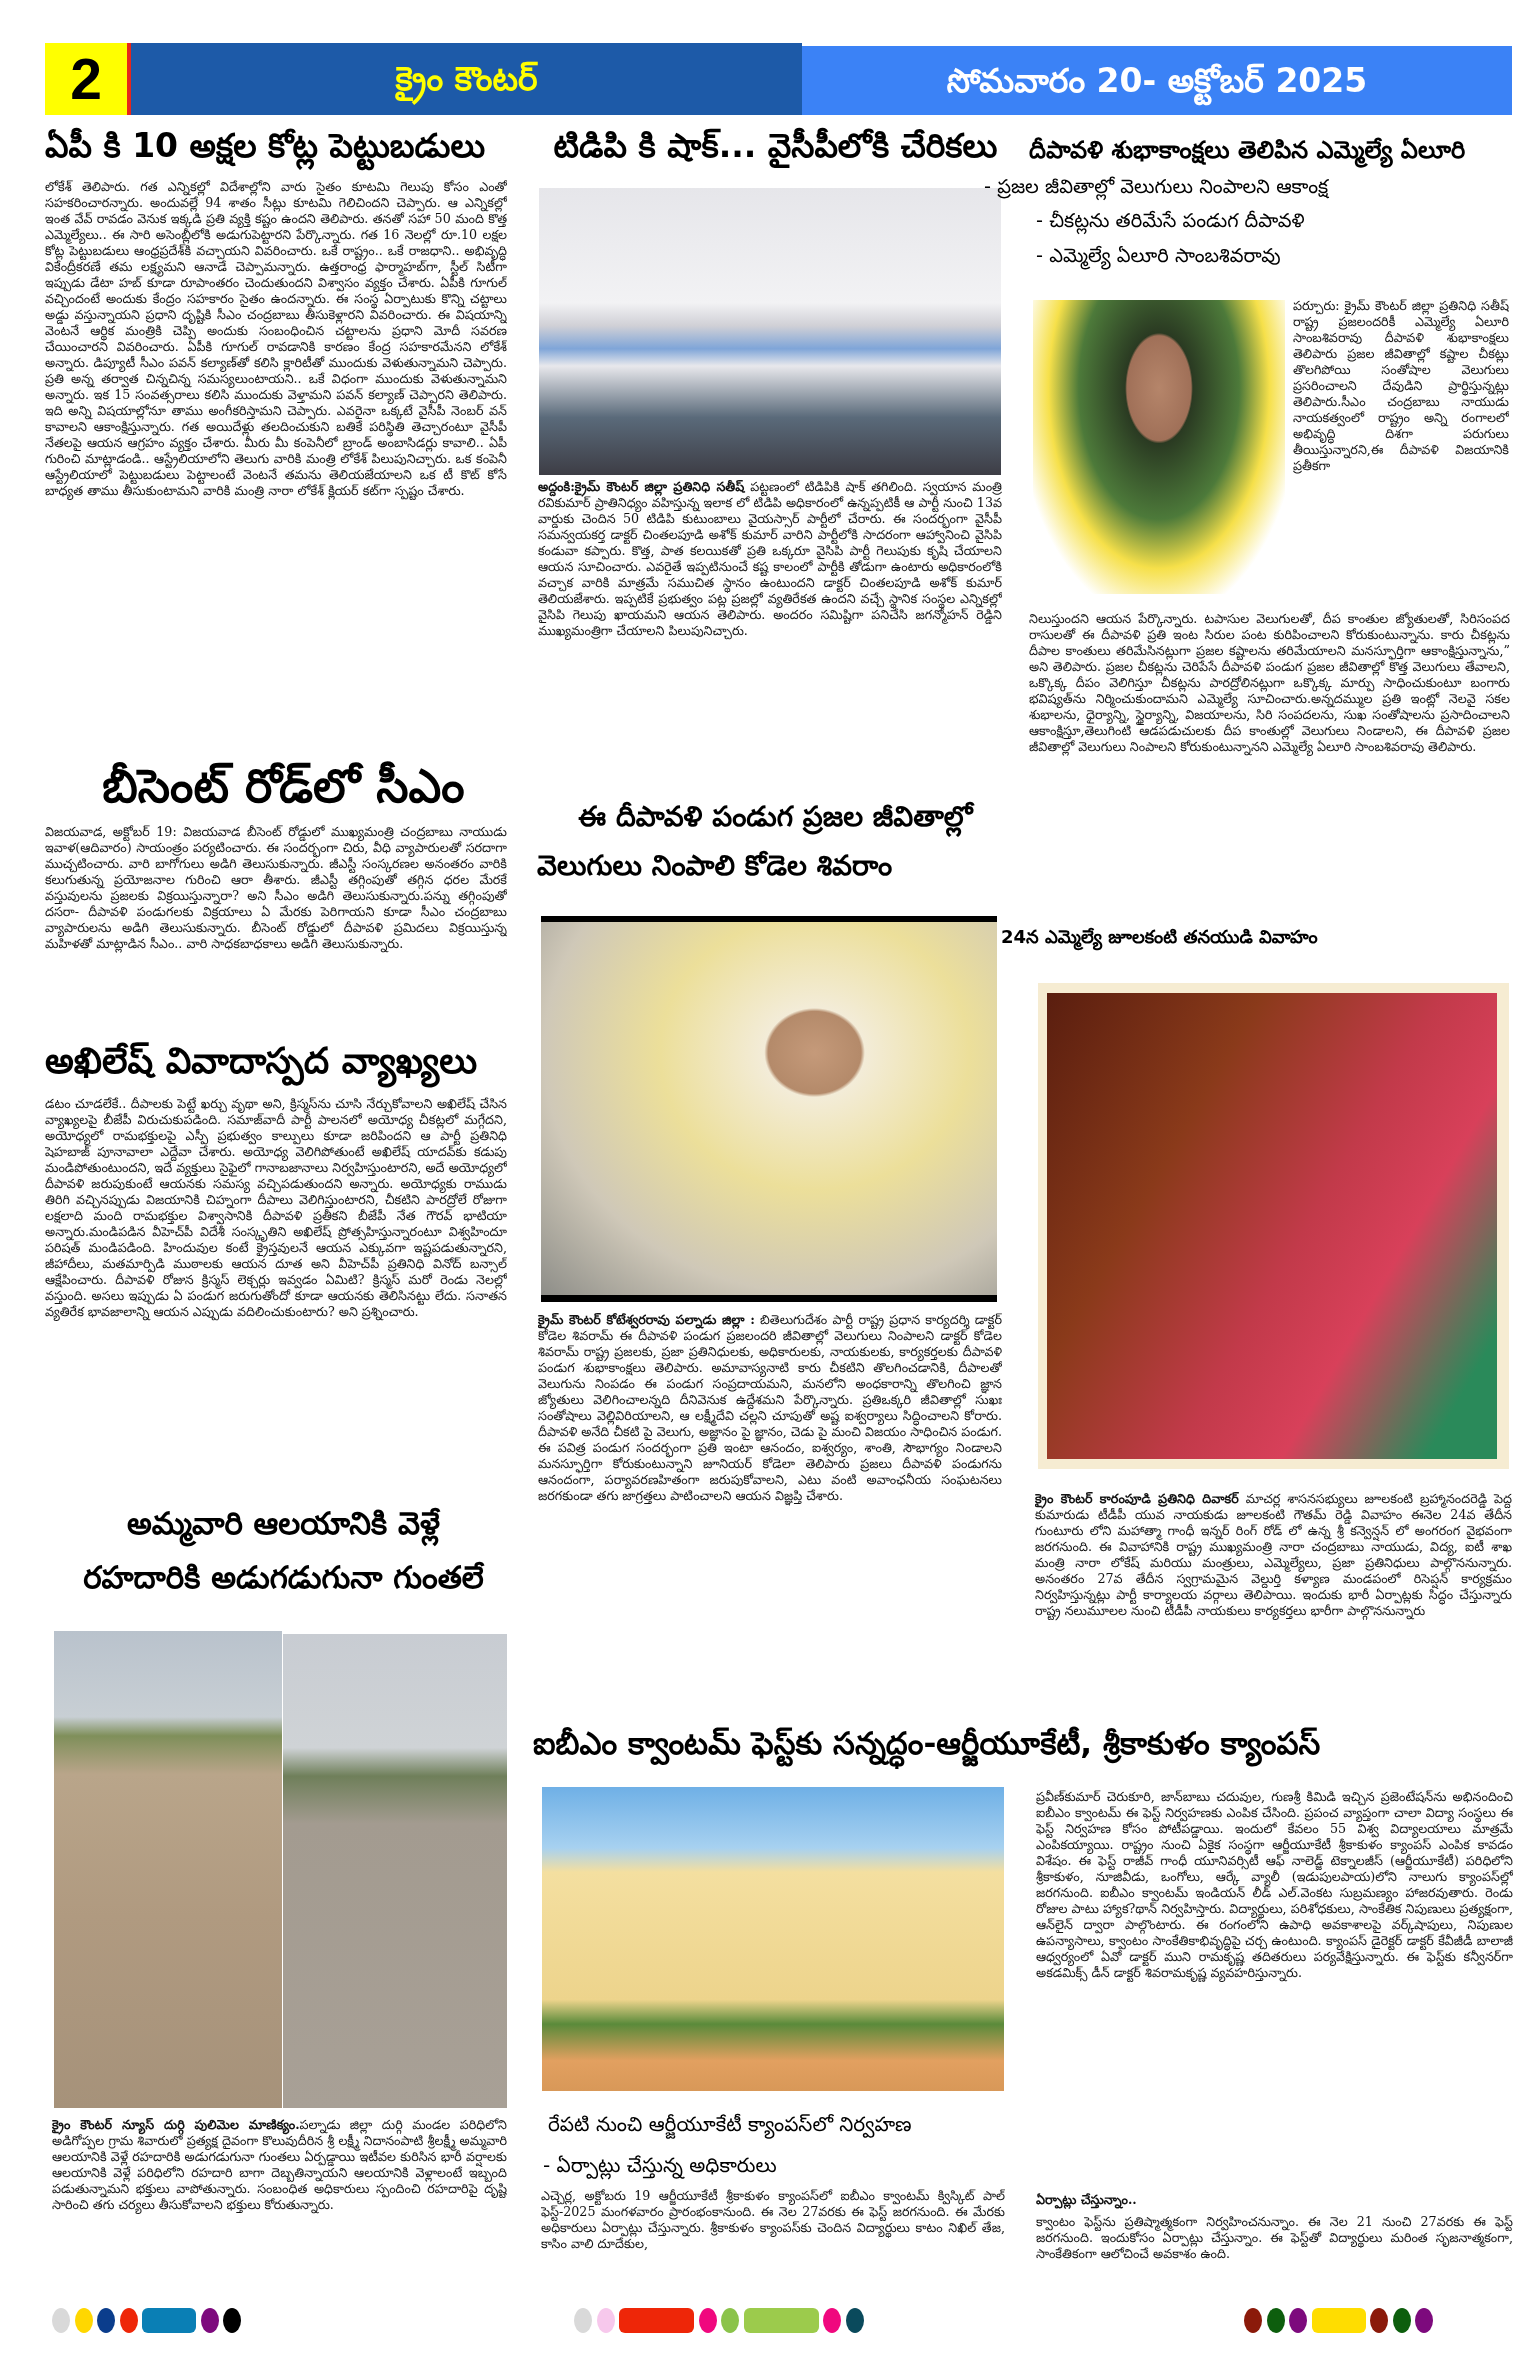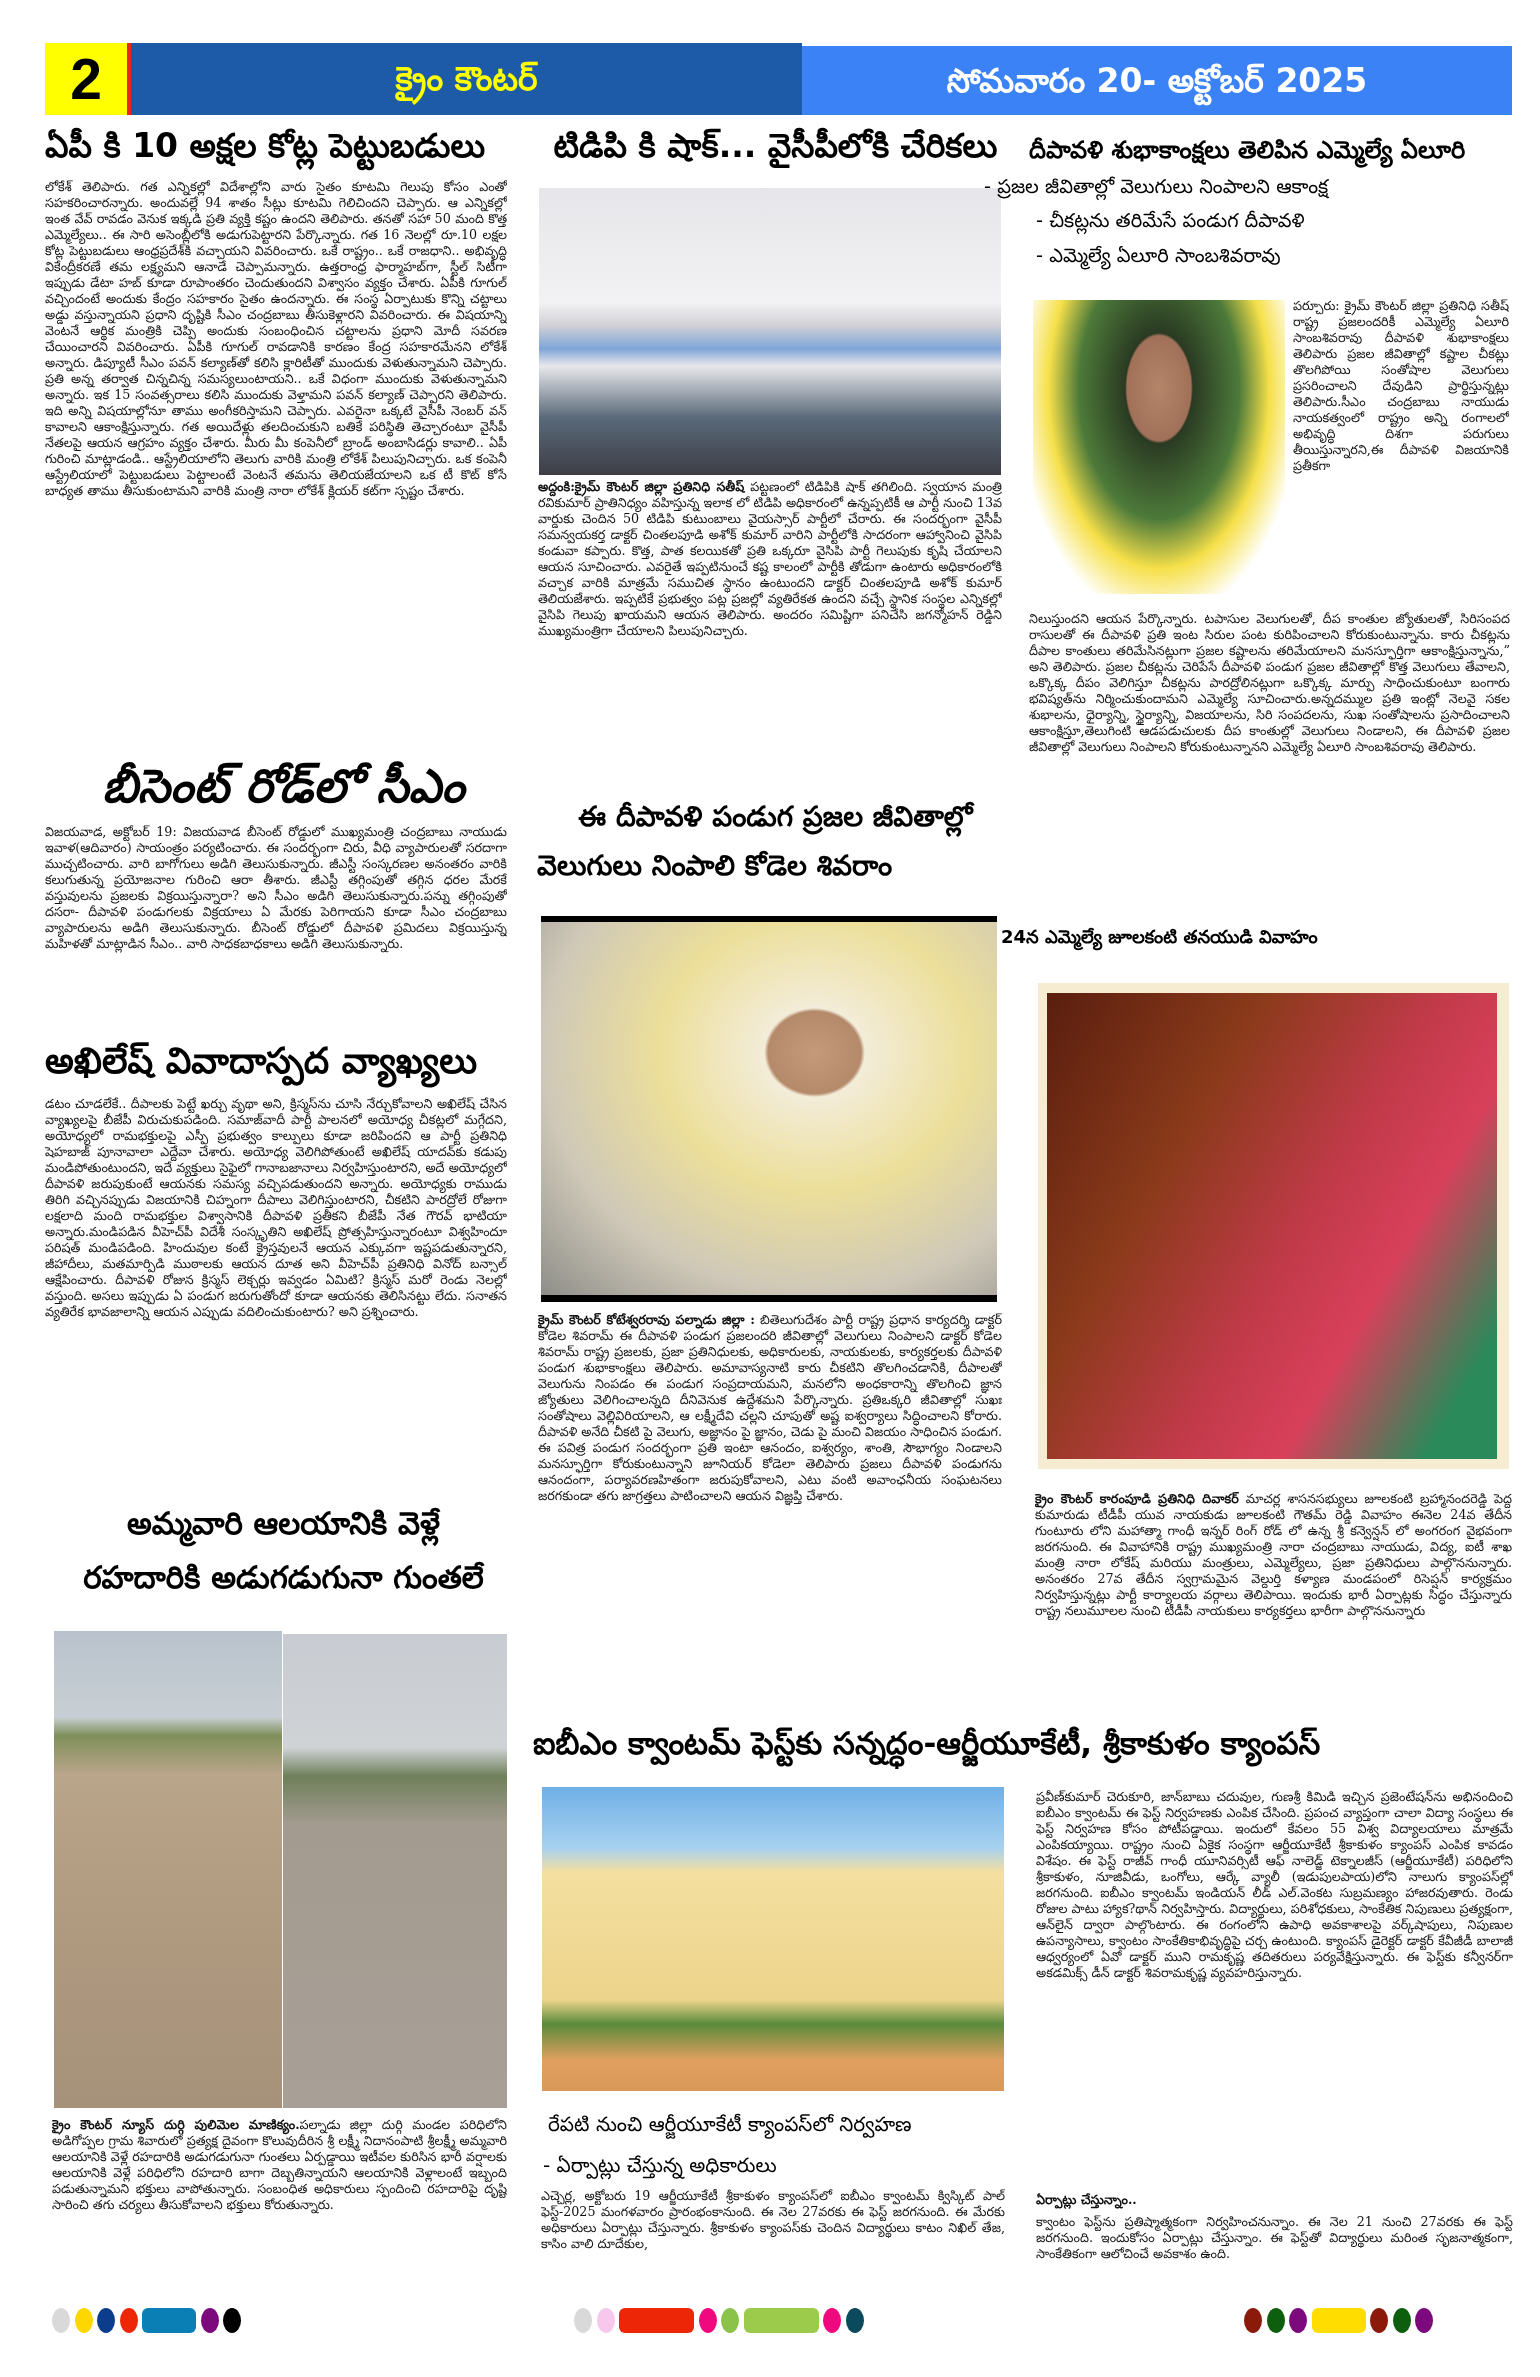--- a/index.html
+++ b/index.html
@@ -20,21 +20,21 @@
 </head>
 <body>
 
 <div class="abs" id="pg-num" style="background: rgb(255, 255, 0);">2</div>
 <div class="abs" id="brand" style="background: rgb(29, 90, 168); color: rgb(255, 255, 0);">క్రైం కౌంటర్</div>
 <div class="abs" id="dateline" style="background: #3b82f6; color: rgb(255, 255, 255);">సోమవారం 20- అక్టోబర్ 2025</div>
 
 <div class="abs head" style="left:45px;top:127px;width:477px;font-size:33px;">ఏపీ కి 10 అక్షల కోట్ల పెట్టుబడులు</div>
 <div class="abs body" style="left:45px;top:179px;width:462px;height:552px;overflow:hidden;">లోకేశ్ తెలిపారు. గత ఎన్నికల్లో విదేశాల్లోని వారు సైతం కూటమి గెలుపు కోసం ఎంతో సహకరించారన్నారు. అందువల్లే 94 శాతం సీట్లు కూటమి గెలిచిందని చెప్పారు. ఆ ఎన్నికల్లో ఇంత వేవ్ రావడం వెనుక ఇక్కడి ప్రతి వ్యక్తి కష్టం ఉందని తెలిపారు. తనతో సహా 50 మంది కొత్త ఎమ్మెల్యేలు.. ఈ సారి అసెంబ్లీలోకి అడుగుపెట్టారని పేర్కొన్నారు. గత 16 నెలల్లో రూ.10 లక్షల కోట్ల పెట్టుబడులు ఆంధ్రప్రదేశ్‌కి వచ్చాయని వివరించారు. ఒకే రాష్ట్రం.. ఒకే రాజధాని.. అభివృద్ధి వికేంద్రీకరణే తమ లక్ష్యమని ఆనాడే చెప్పామన్నారు. ఉత్తరాంధ్ర ఫార్మాహబ్‌గా, స్టీల్ సిటీగా ఇప్పుడు డేటా హబ్ కూడా రూపాంతరం చెందుతుందని విశ్వాసం వ్యక్తం చేశారు. ఏపీకి గూగుల్ వచ్చిందంటే అందుకు కేంద్రం సహకారం సైతం ఉందన్నారు. ఈ సంస్థ ఏర్పాటుకు కొన్ని చట్టాలు అడ్డు వస్తున్నాయని ప్రధాని దృష్టికి సీఎం చంద్రబాబు తీసుకెళ్లారని వివరించారు. ఈ విషయాన్ని వెంటనే ఆర్థిక మంత్రికి చెప్పి అందుకు సంబంధించిన చట్టాలను ప్రధాని మోదీ సవరణ చేయించారని వివరించారు. ఏపీకి గూగుల్ రావడానికి కారణం కేంద్ర సహకారమేనని లోకేశ్ అన్నారు. డిప్యూటీ సీఎం పవన్ కల్యాణ్‌తో కలిసి క్లారిటీతో ముందుకు వెళుతున్నామని చెప్పారు. ప్రతి అన్న తర్వాత చిన్నచిన్న సమస్యలుంటాయని.. ఒకే విధంగా ముందుకు వెళుతున్నామని అన్నారు. ఇక 15 సంవత్సరాలు కలిసి ముందుకు వెళ్తామని పవన్ కల్యాణ్ చెప్పారని తెలిపారు. ఇది అన్ని విషయాల్లోనూ తాము అంగీకరిస్తామని చెప్పారు. ఎవరైనా ఒక్కటే వైసీపీ నెంబర్ వన్ కావాలని ఆకాంక్షిస్తున్నారు. గత అయిదేళ్లు తలదించుకుని బతికే పరిస్థితి తెచ్చారంటూ వైసీపీ నేతలపై ఆయన ఆగ్రహం వ్యక్తం చేశారు. మీరు మీ కంపెనీలో బ్రాండ్ అంబాసిడర్లు కావాలి.. ఏపీ గురించి మాట్లాడండి.. ఆస్ట్రేలియాలోని తెలుగు వారికి మంత్రి లోకేశ్ పిలుపునిచ్చారు. ఒక కంపెనీ ఆస్ట్రేలియాలో పెట్టుబడులు పెట్టాలంటే వెంటనే తమను తెలియజేయాలని ఒక టీ కొట్ కోసే బాధ్యత తాము తీసుకుంటామని వారికి మంత్రి నారా లోకేశ్ క్లియర్ కట్‌గా స్పష్టం చేశారు.</div>
 
-<div class="abs head" style="left:45px;top:760px;width:477px;font-size:46px;text-align:center;font-style:italic;">బీసెంట్ రోడ్‌లో సీఎం</div>
+<div class="abs head" style="left:45px;top:760px;width:477px;font-size:46px;text-align:center;">బీసెంట్ రోడ్‌లో సీఎం</div>
 <div class="abs body" style="left:45px;top:824px;width:462px;height:201px;overflow:hidden;">విజయవాడ, అక్టోబర్ 19: విజయవాడ బీసెంట్ రోడ్డులో ముఖ్యమంత్రి చంద్రబాబు నాయుడు ఇవాళ(ఆదివారం) సాయంత్రం పర్యటించారు. ఈ సందర్భంగా చిరు, వీధి వ్యాపారులతో సరదాగా ముచ్చటించారు. వారి బాగోగులు అడిగి తెలుసుకున్నారు. జీఎస్టీ సంస్కరణల అనంతరం వారికి కలుగుతున్న ప్రయోజనాల గురించి ఆరా తీశారు. జీఎస్టీ తగ్గింపుతో తగ్గిన ధరల మేరకే వస్తువులను ప్రజలకు విక్రయిస్తున్నారా? అని సీఎం అడిగి తెలుసుకున్నారు.పన్ను తగ్గింపుతో దసరా- దీపావళి పండుగలకు విక్రయాలు ఏ మేరకు పెరిగాయని కూడా సీఎం చంద్రబాబు వ్యాపారులను అడిగి తెలుసుకున్నారు. బీసెంట్ రోడ్డులో దీపావళి ప్రమిదలు విక్రయిస్తున్న మహిళతో మాట్లాడిన సీఎం.. వారి సాధకబాధకాలు అడిగి తెలుసుకున్నారు.</div>
 
 <div class="abs head" style="left:45px;top:1040px;width:477px;font-size:36px;">అఖిలేష్ వివాదాస్పద వ్యాఖ్యలు</div>
 <div class="abs body" style="left:45px;top:1096px;width:462px;height:403px;overflow:hidden;">డటం చూడలేకే.. దీపాలకు పెట్టే ఖర్చు వృథా అని, క్రిస్మస్‌ను చూసి నేర్చుకోవాలని అఖిలేష్ చేసిన వ్యాఖ్యలపై బీజేపీ విరుచుకుపడింది. సమాజ్‌వాదీ పార్టీ పాలనలో అయోధ్య చీకట్లలో మగ్గేదని, అయోధ్యలో రామభక్తులపై ఎస్పీ ప్రభుత్వం కాల్పులు కూడా జరిపిందని ఆ పార్టీ ప్రతినిధి షెహబాజ్ పూనావాలా ఎద్దేవా చేశారు. అయోధ్య వెలిగిపోతుంటే అఖిలేష్ యాదవ్‌కు కడుపు మండిపోతుంటుందని, ఇదే వ్యక్తులు సైఫైలో గానాబజానాలు నిర్వహిస్తుంటారని, అదే అయోధ్యలో దీపావళి జరుపుకుంటే ఆయనకు సమస్య వచ్చిపడుతుందని అన్నారు. అయోధ్యకు రాముడు తిరిగి వచ్చినప్పుడు విజయానికి చిహ్నంగా దీపాలు వెలిగిస్తుంటారని, చీకటిని పారద్రోలే రోజుగా లక్షలాది మంది రామభక్తుల విశ్వాసానికి దీపావళి ప్రతీకని బీజేపీ నేత గౌరవ్ భాటియా అన్నారు.మండిపడిన వీహెచ్‌పీ విదేశీ సంస్కృతిని అఖిలేష్ ప్రోత్సహిస్తున్నారంటూ విశ్వహిందూ పరిషత్ మండిపడింది. హిందువుల కంటే క్రైస్తవులనే ఆయన ఎక్కువగా ఇష్టపడుతున్నారని, జీహాదీలు, మతమార్పిడి ముఠాలకు ఆయన దూత అని వీహెచ్‌పీ ప్రతినిధి వినోద్ బన్సాల్ ఆక్షేపించారు. దీపావళి రోజున క్రిస్మస్ లెక్చర్లు ఇవ్వడం ఏమిటి? క్రిస్మస్ మరో రెండు నెలల్లో వస్తుంది. అసలు ఇప్పుడు ఏ పండుగ జరుగుతోందో కూడా ఆయనకు తెలిసినట్టు లేదు. సనాతన వ్యతిరేక భావజాలాన్ని ఆయన ఎప్పుడు వదిలించుకుంటారు? అని ప్రశ్నించారు.</div>
 
 <div class="abs head" style="left:45px;top:1506px;width:477px;font-size:31px;text-align:center;">అమ్మవారి ఆలయానికి వెళ్లే</div>
 <div class="abs head" style="left:45px;top:1560px;width:477px;font-size:31px;text-align:center;">రహదారికి అడుగడుగునా గుంతలే</div>
 
 <div class="abs photo" style="left:54px;top:1631px;width:228px;height:477px;background:linear-gradient(#b9c2cc 0%,#c8cfd4 18%,#7f8f5a 22%,#b9a58a 30%,#b09a80 60%,#a6927a 100%);"></div>
 <div class="abs photo" style="left:283px;top:1634px;width:224px;height:474px;background:linear-gradient(#c8ccd2 0%,#cfd3d6 24%,#6f7f5a 30%,#a39b90 40%,#a8a096 100%);"></div>

